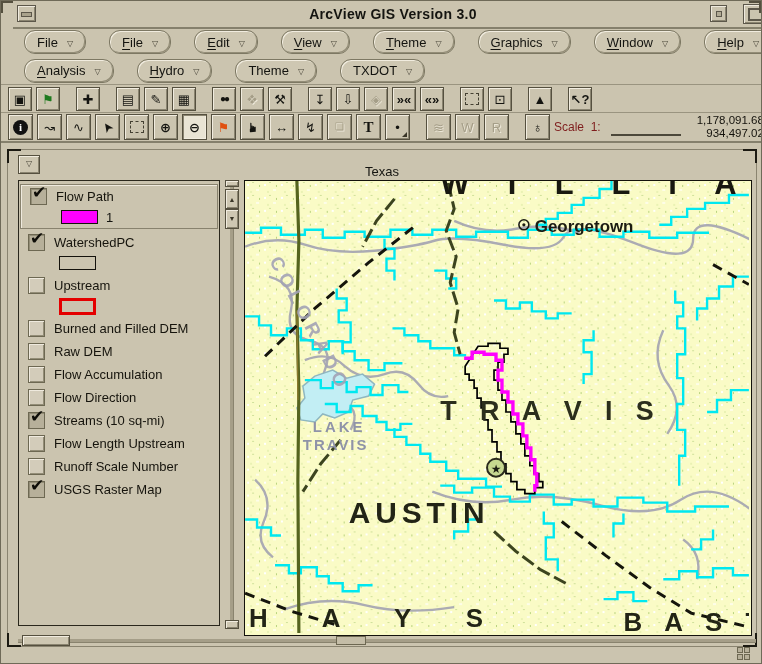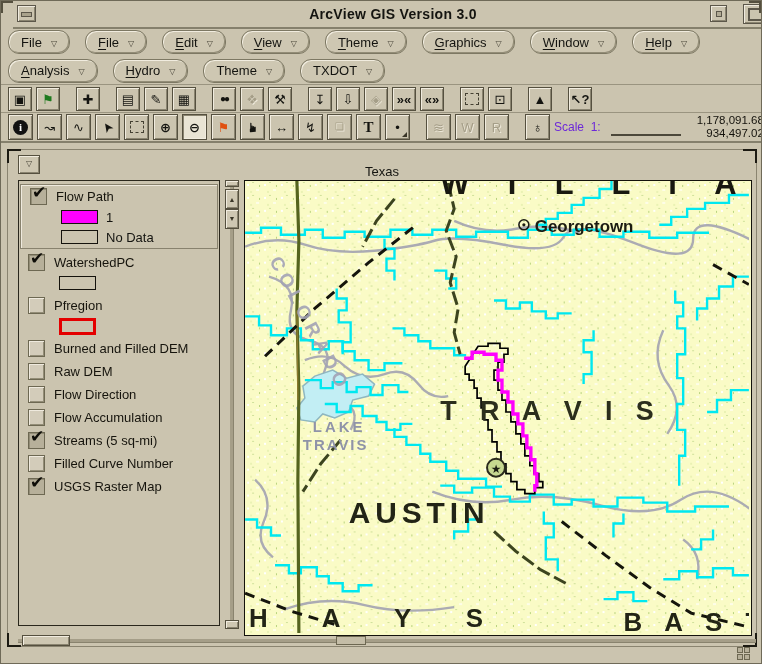--- a/index.html
+++ b/index.html
@@ -17,21 +17,21 @@
   .wbtn.minimize::after{content:"";position:absolute;left:3px;top:6px;width:9px;height:3px;
         background:#a9a28c;border:1px solid #5c574a;}
   .wbtn.menu-dot{right:46px;width:15px;height:15px;}
   .wbtn.menu-dot::after{content:"";position:absolute;left:5px;top:5px;width:4px;height:4px;
         background:#b2ab95;border:1px solid #5c574a;}
   .wbtn.maximize{right:6px;width:22px;height:18px;top:3px;}
   .wbtn.maximize::after{content:"";position:absolute;left:4px;top:3px;width:11px;height:9px;
         border:2px solid #5c574a;}
   
   .menurow{position:absolute;left:0;width:100%;display:flex;align-items:center;
-           padding-left:7px;box-sizing:border-box;gap:15px;}
+           padding-left:23px;box-sizing:border-box;gap:23px;}
   #menu-row-1{top:26px;height:30px;}
   #menu-row-2{top:56px;height:28px;border-bottom:1px solid #9a9480;}
   .pill{display:inline-flex;align-items:center;gap:9px;height:22px;padding:0 12px;
         background:#cec7b2;border-radius:11px;font-size:13px;cursor:default;
         border:1px solid #7d7863;
         box-shadow:inset 1px 1px 0 #f1ecdf, inset -1px -1px 0 #938d77;}
   .pill .tri{font-size:8px;color:#4c483c;transform:translateY(1px);}
   .u{text-decoration:underline;text-underline-offset:2px;}
   
   .iconbar{position:absolute;left:0;width:100%;display:flex;align-items:center;
@@ -53,21 +53,21 @@
   .rot-up{display:inline-block;transform:rotate(-90deg);}
   .icirc{display:inline-block;width:15px;height:15px;border-radius:50%;background:#111;
          color:#fff;font-size:11px;font-weight:bold;font-family:"Liberation Serif",serif;
          text-align:center;line-height:15px;}
   .dashedbox{display:inline-block;width:12px;height:10px;border:1px dashed #44403260;
              border-color:#444032;}
   .dd{position:absolute;right:2px;bottom:2px;width:0;height:0;
       border-left:5px solid transparent;border-bottom:5px solid #3a3628;}
   
   .statusblock{margin-left:auto;display:flex;align-items:center;padding-right:8px;}
-  .scale-label{font-size:12px;color:#6d28d9;margin-right:10px;white-space:pre;}
+  .scale-label{font-size:12px;color:#7f1d1d;margin-right:10px;white-space:pre;}
   .scale-field{width:66px;height:14px;border:none;border-bottom:2px solid #4c483a;
                background:transparent;margin-right:16px;}
   .coords{font-size:11.5px;text-align:right;line-height:13px;color:#14120c;}
   
   .workspace{position:absolute;left:0;top:144px;width:100%;height:520px;background:#cbc4af;}
   .viewwin{position:absolute;left:6px;top:4px;width:748px;height:496px;
            background:#cbc4af;border:1px solid #8a8470;}
   .corner{position:absolute;width:12px;height:12px;pointer-events:none;}
   .corner.tl{left:-1px;top:-1px;border-top:2px solid #1c1a12;border-left:2px solid #1c1a12;}
   .corner.tr{right:-1px;top:-1px;border-top:2px solid #1c1a12;border-right:2px solid #1c1a12;}
@@ -336,81 +336,83 @@
             <div class="trow">
               <div class="cb checked">
                 <span class="mark">✔</span>
               </div>
               <span class="tname">Flow Path</span>
             </div>
             <div class="swrow">
               <div class="swatch" style="background: rgb(255, 0, 255);"></div>
               <span class="swlabel">1</span>
             </div>
-            <div class="swrow">
-              <div class="swatch"></div>
-              <span class="swlabel">No Data</span>
-            </div>
           </div>
           <div class="theme">
             <div class="trow">
               <div class="cb checked">
                 <span class="mark">✔</span>
               </div>
               <span class="tname">WatershedPC</span>
             </div>
             <div class="swrow">
               <div class="swatch"></div>
             </div>
           </div>
           <div class="theme">
             <div class="trow">
               <div class="cb"></div>
-              <span class="tname">Pfregion</span>
+              <span class="tname">Upstream</span>
             </div>
             <div class="swrow">
               <div class="swatch thick" style="border-color: rgb(228, 0, 0);"></div>
             </div>
           </div>
           <div class="theme">
             <div class="trow">
               <div class="cb"></div>
               <span class="tname">Burned and Filled DEM</span>
             </div>
           </div>
           <div class="theme">
             <div class="trow">
               <div class="cb"></div>
               <span class="tname">Raw DEM</span>
             </div>
           </div>
           <div class="theme">
             <div class="trow">
               <div class="cb"></div>
+              <span class="tname">Flow Accumulation</span>
+            </div>
+          </div>
+          <div class="theme">
+            <div class="trow">
+              <div class="cb"></div>
               <span class="tname">Flow Direction</span>
-            </div>
-          </div>
-          <div class="theme">
-            <div class="trow">
-              <div class="cb"></div>
-              <span class="tname">Flow Accumulation</span>
             </div>
           </div>
           <div class="theme">
             <div class="trow">
               <div class="cb checked">
                 <span class="mark">✔</span>
               </div>
-              <span class="tname">Streams (5 sq-mi)</span>
-            </div>
-          </div>
-          <div class="theme">
-            <div class="trow">
-              <div class="cb"></div>
-              <span class="tname">Filled Curve Number</span>
+              <span class="tname">Streams (10 sq-mi)</span>
+            </div>
+          </div>
+          <div class="theme">
+            <div class="trow">
+              <div class="cb"></div>
+              <span class="tname">Flow Length Upstream</span>
+            </div>
+          </div>
+          <div class="theme">
+            <div class="trow">
+              <div class="cb"></div>
+              <span class="tname">Runoff Scale Number</span>
             </div>
           </div>
           <div class="theme">
             <div class="trow">
               <div class="cb checked">
                 <span class="mark">✔</span>
               </div>
               <span class="tname">USGS Raster Map</span>
             </div>
           </div>

